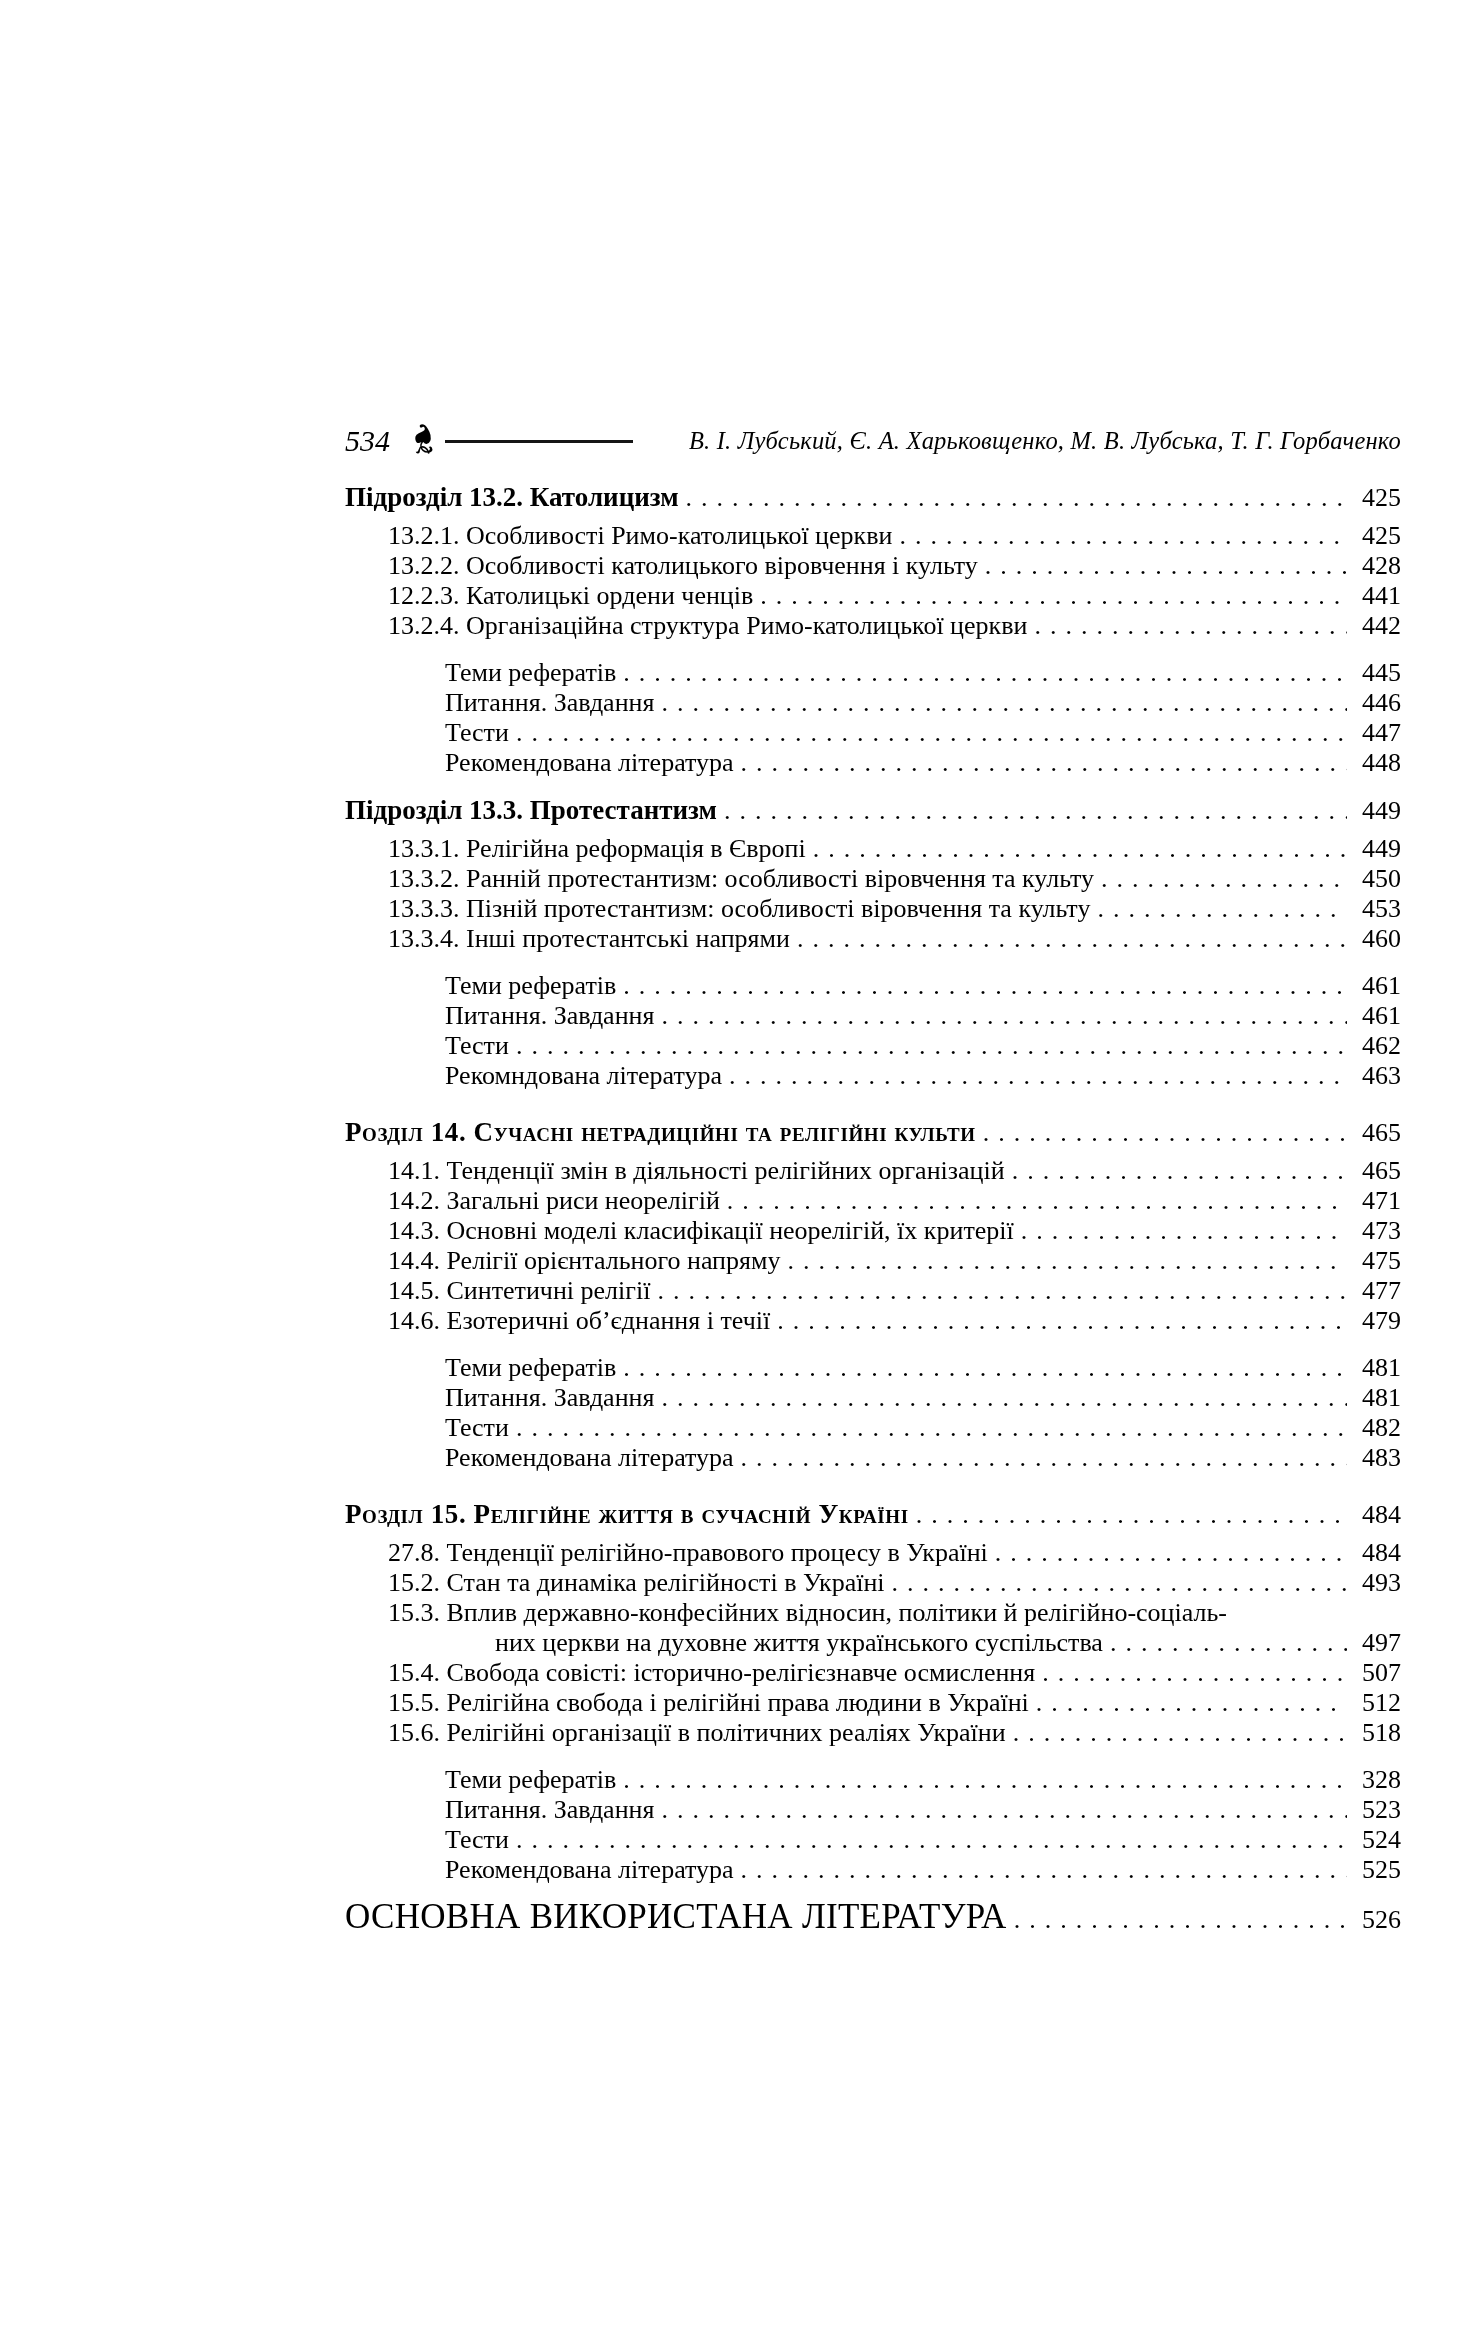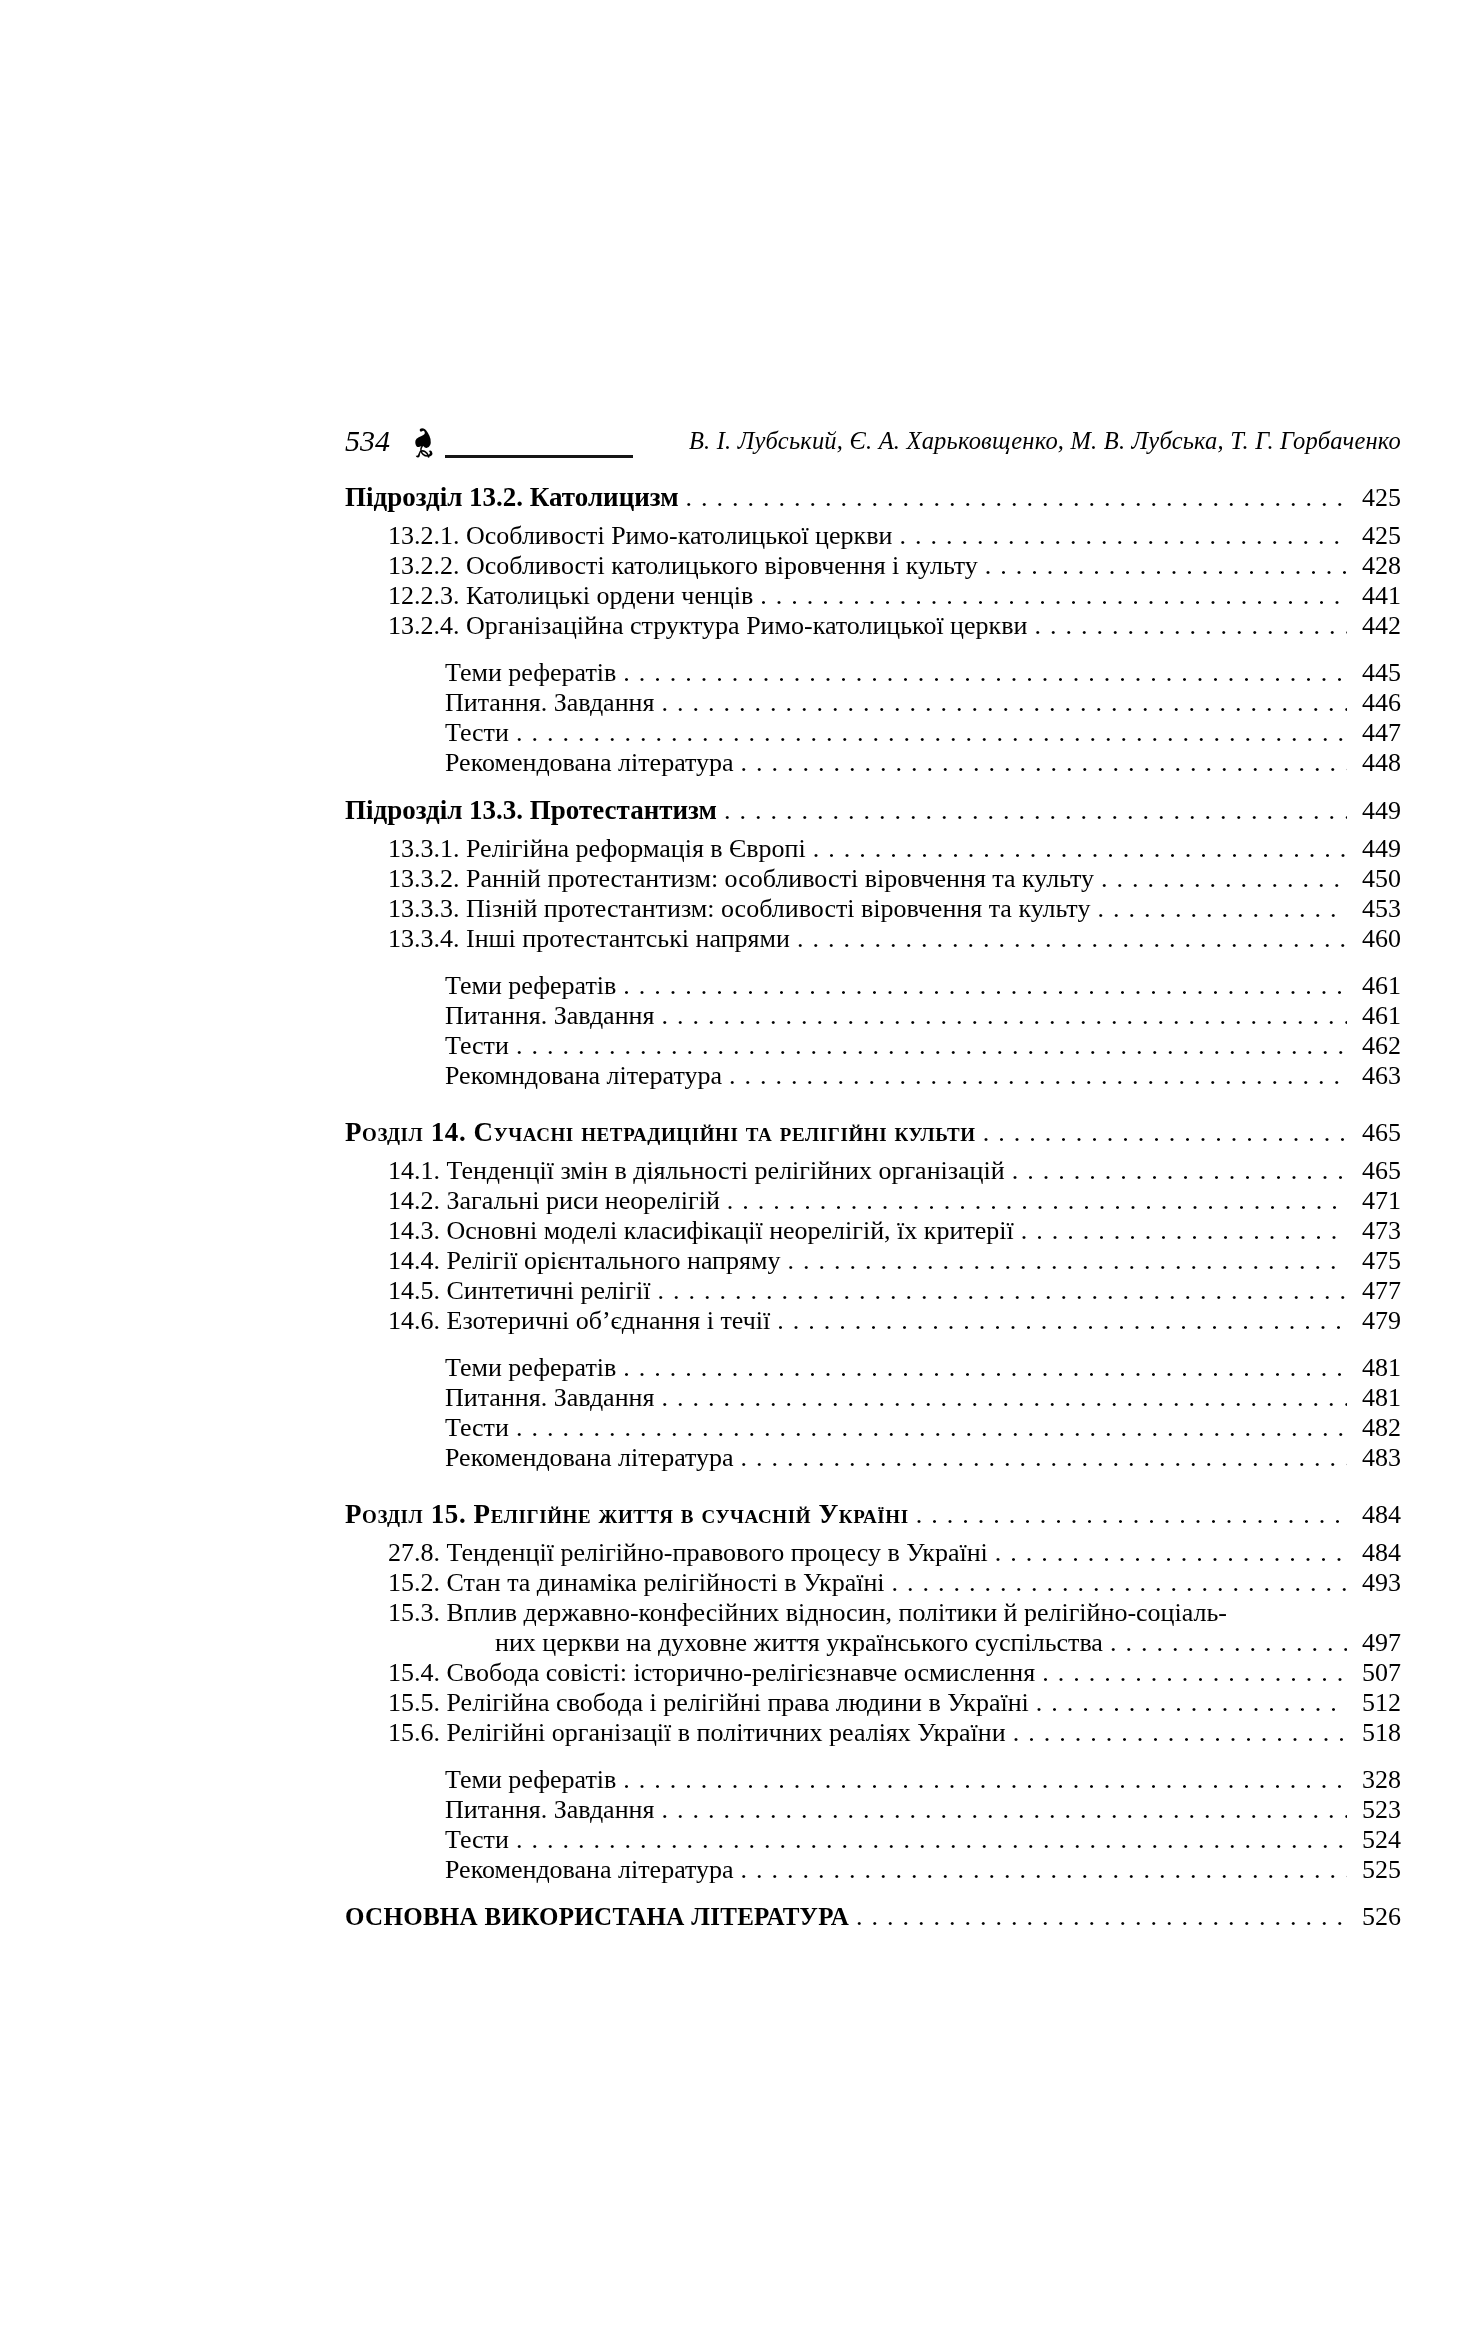--- a/index.html
+++ b/index.html
@@ -13,21 +13,21 @@
     overflow:hidden;
   }
   .content {
     position:absolute;
     left:345px; top:424px;
     width:1056px;
   }
   
   .page-header {
     display:flex;
-    align-items:flex-end;
+    align-items:flex-start;
   }
   .pageno {
     font-style:italic;
     font-size:30px;
     line-height:34px;
     flex:none;
   }
   .ornament {
     flex:none;
     font-size:44px;
@@ -88,21 +88,21 @@
   .gap-2 { margin-top:17px; }
   .gap-3 { margin-top:26px; }
   
   .st-bold .label { font-weight:bold; font-size:27px; }
   .st-smallcaps .label {
     font-weight:bold;
     font-variant:small-caps;
     font-size:27px;
     letter-spacing:0.6px;
   }
-  .st-caps .label { font-size:25px; letter-spacing:0.3px;font-weight:bold; }
+  .st-caps .label { font-size:35px; letter-spacing:0.3px; }
   .st-plain .label { }
 </style>
 </head>
 <body>
 
 <div class="book-page">
   <div class="content">
 
     <div class="page-header">
       <span class="pageno">534</span>

